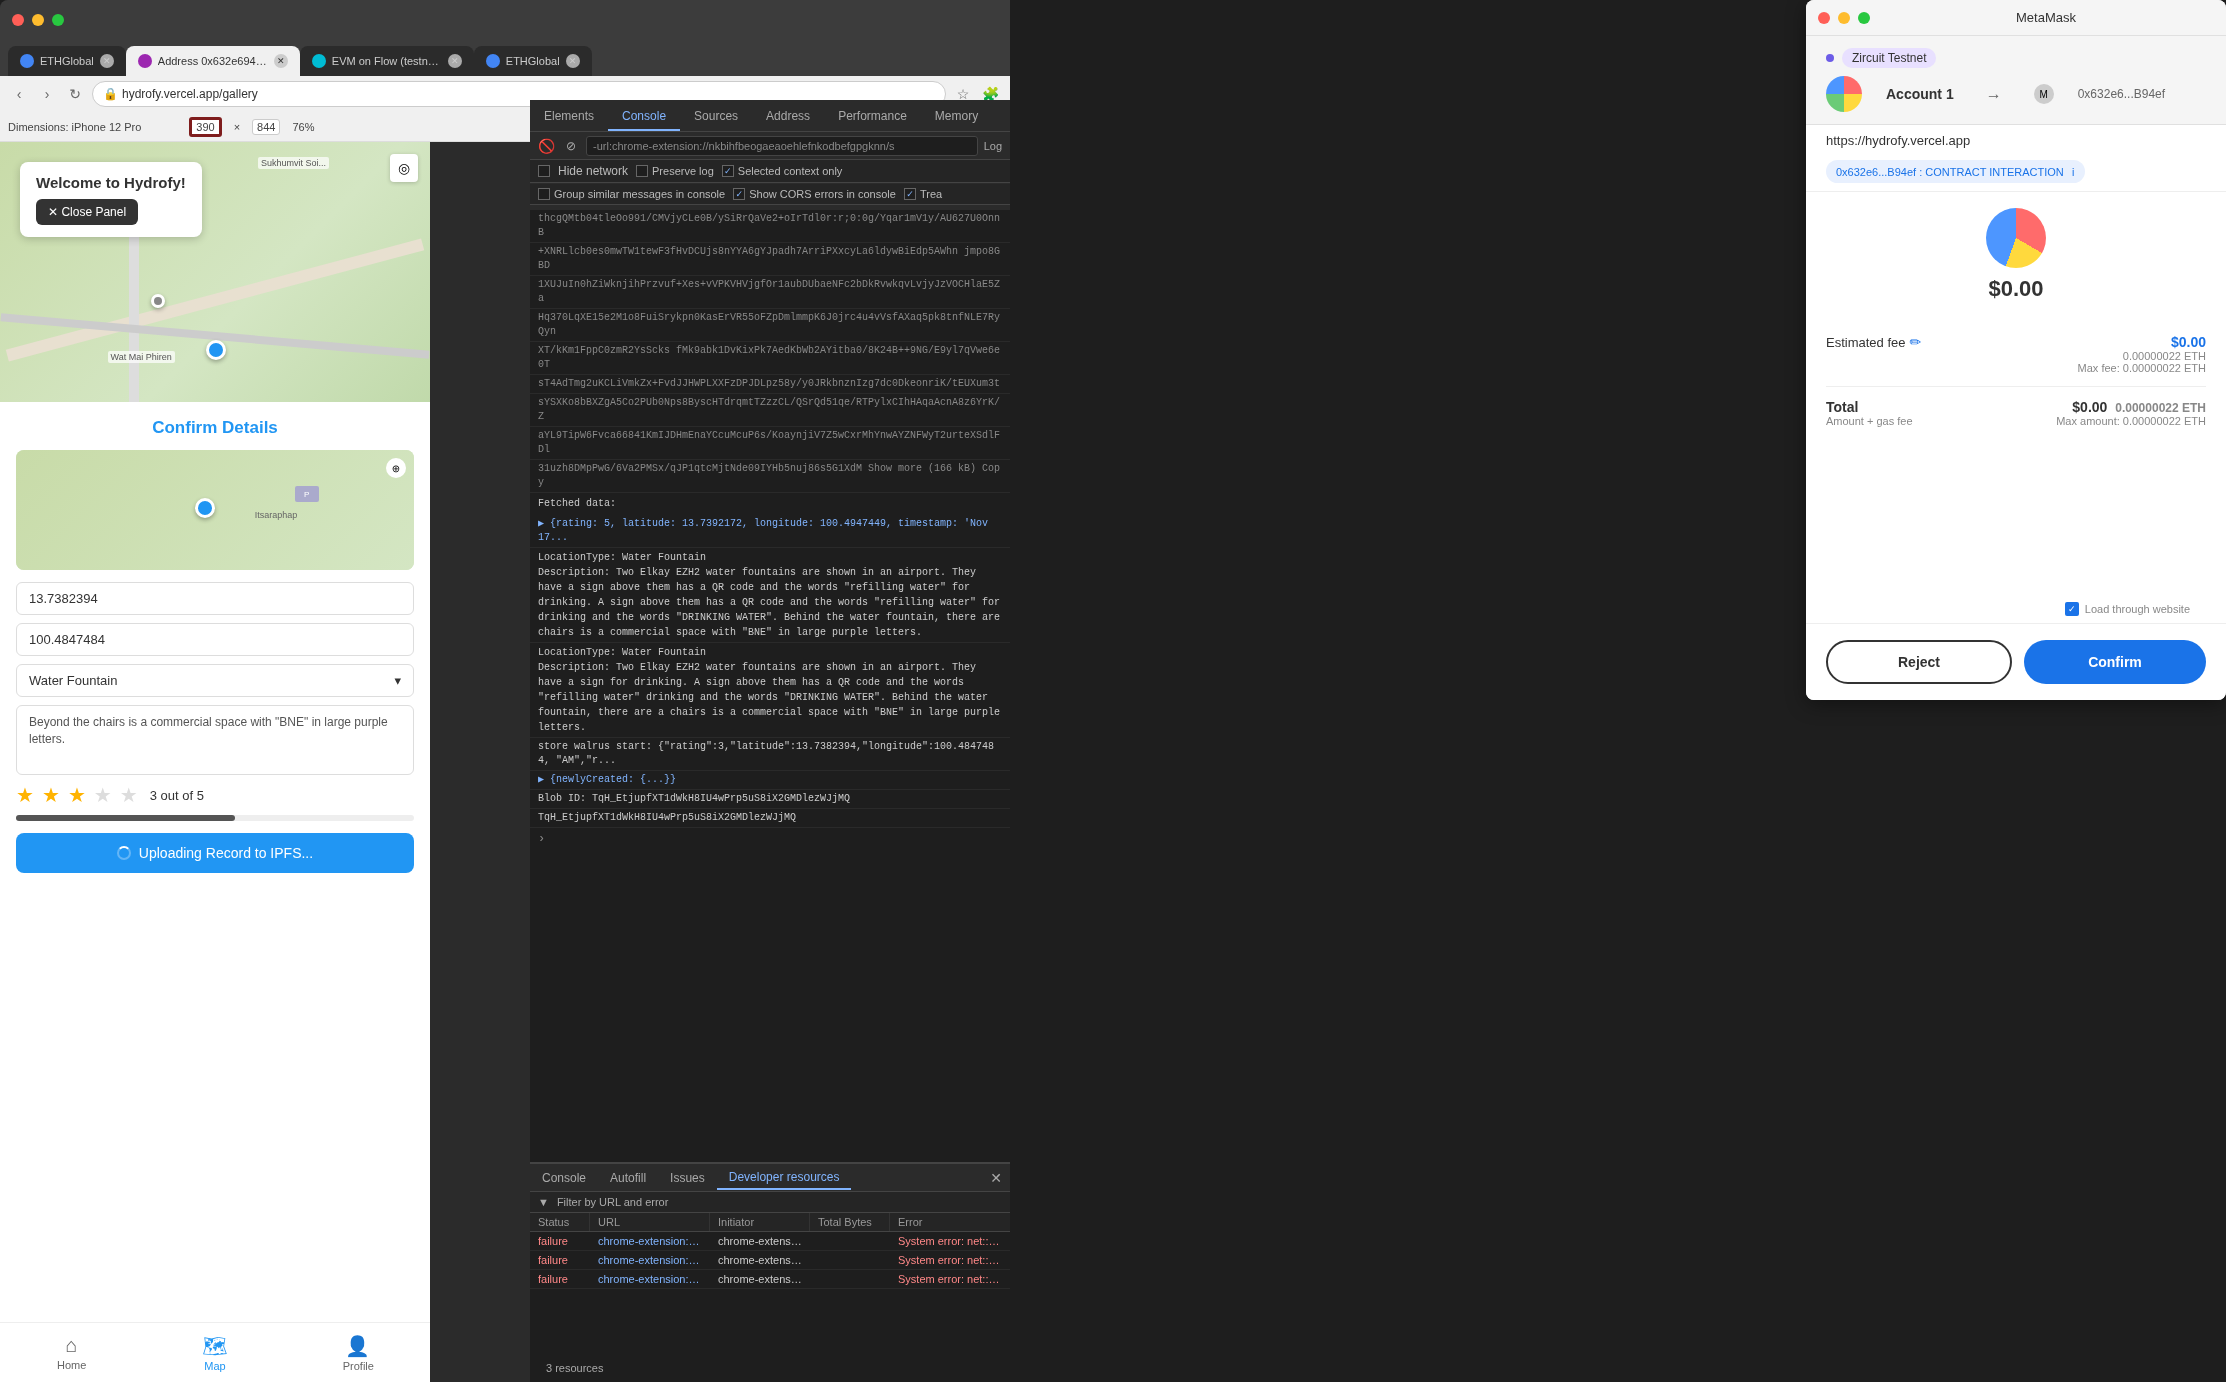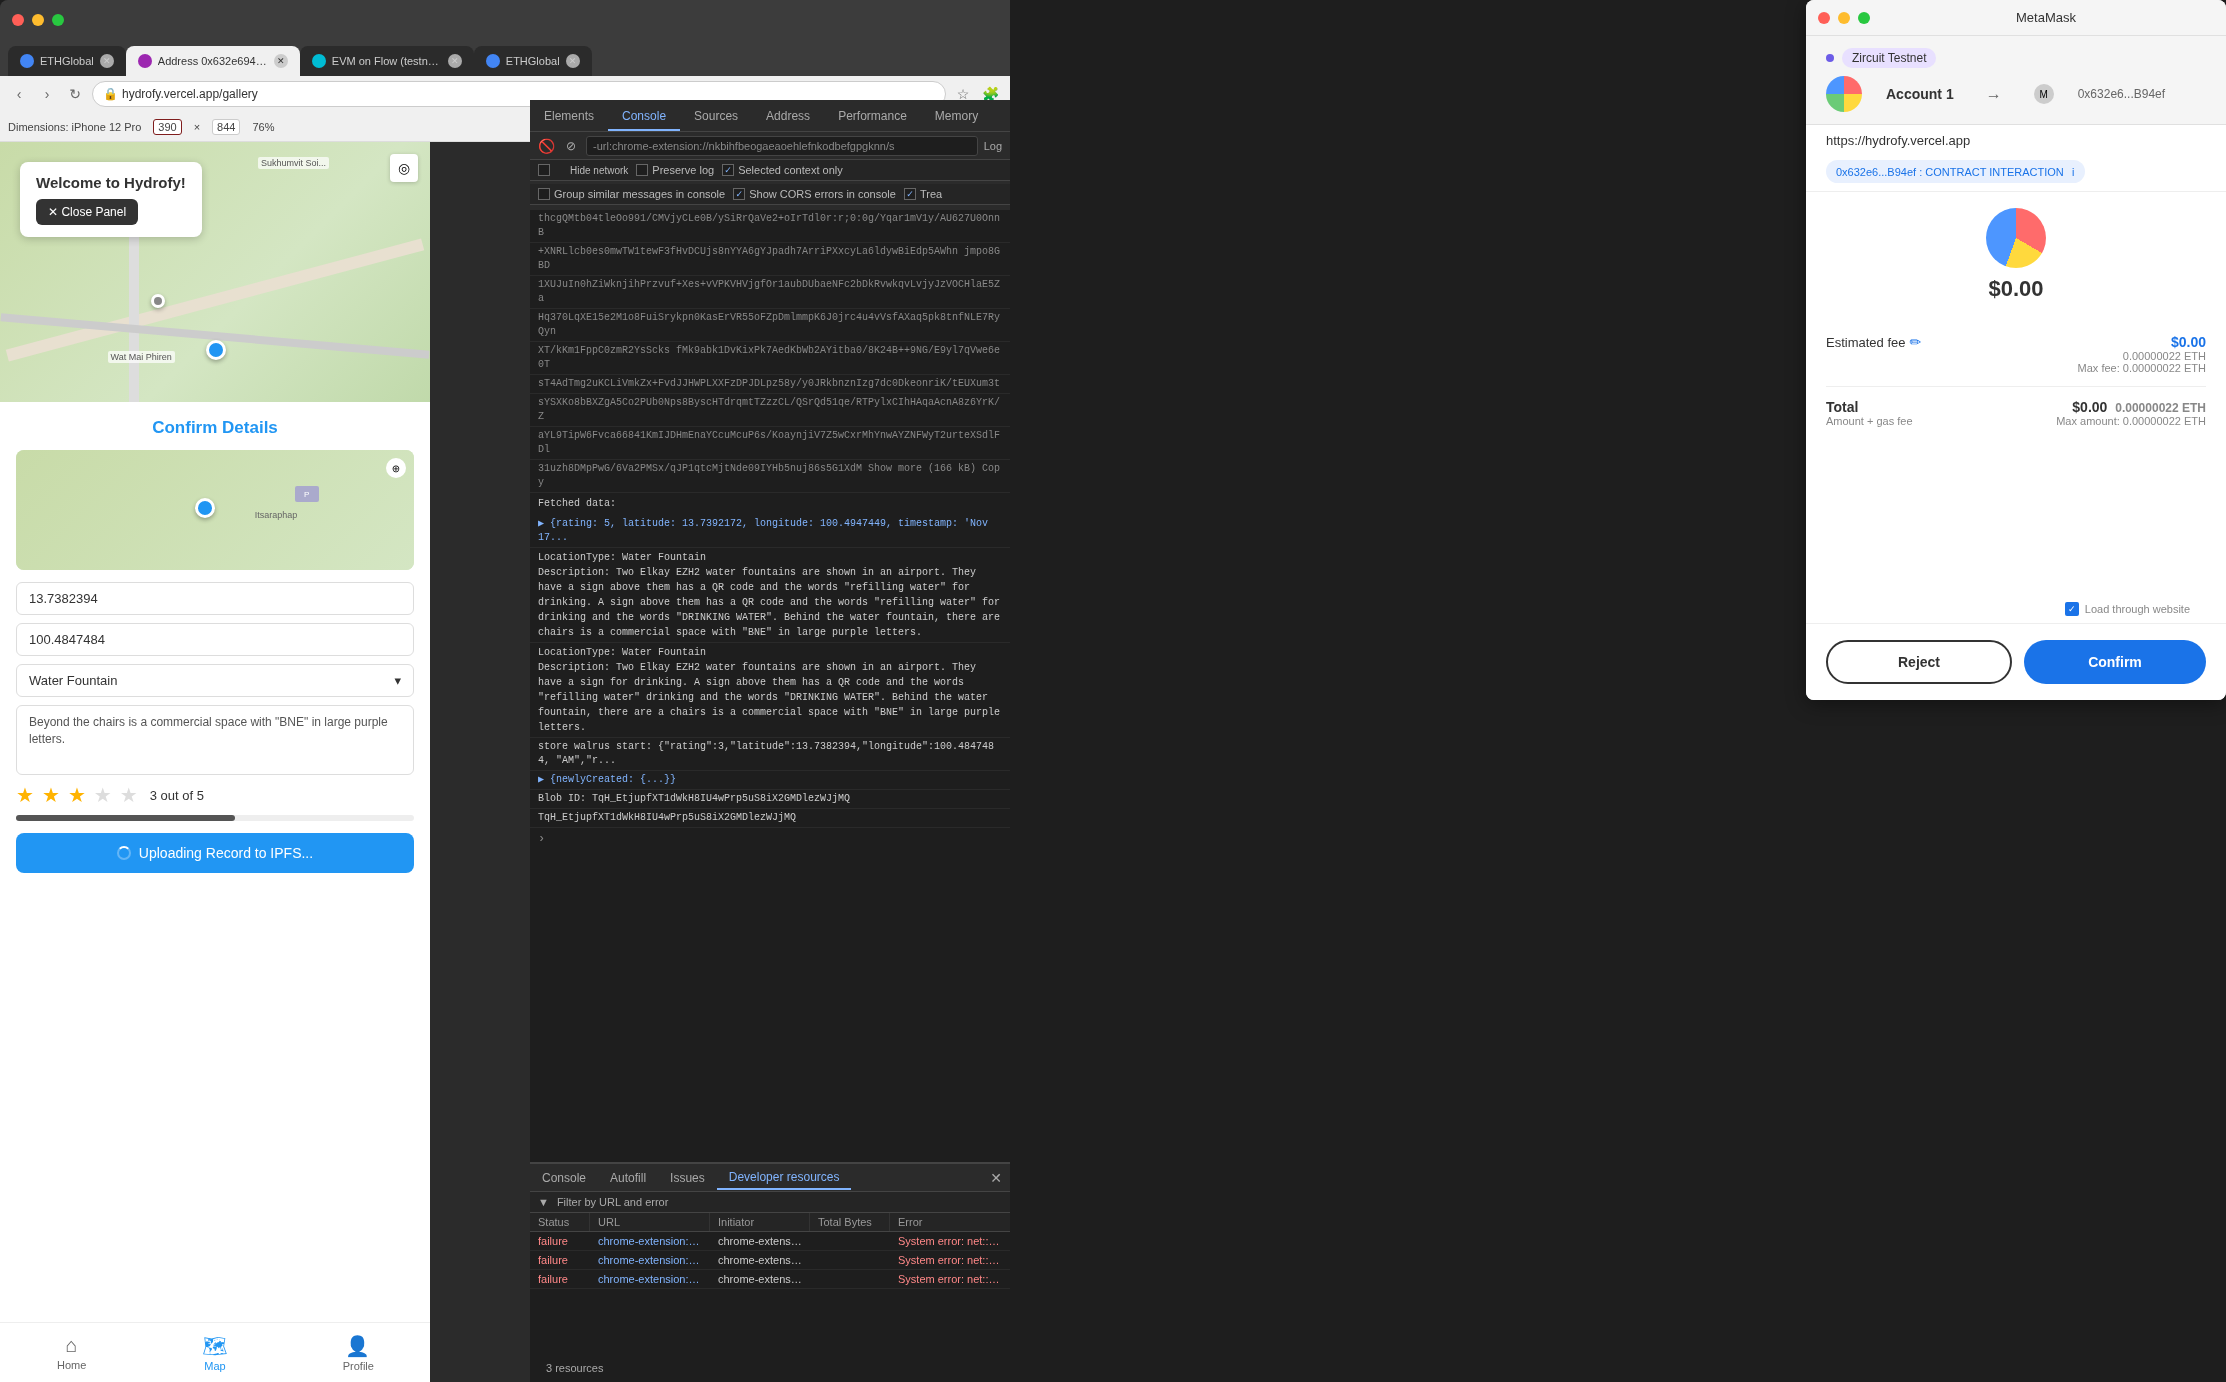--- a/index.html
+++ b/index.html
@@ -129,21 +129,21 @@
     <div class="address-bar">
       <span style="color:#888;margin-right:4px;">🔒</span>
       <span>hydrofy.vercel.app/gallery</span>
     </div>
     <div class="nav-btn">☆</div>
     <div class="nav-btn">🧩</div>
   </div>
 
   <div class="toolbar-row">
     <span style="cursor:pointer;">Dimensions: iPhone 12 Pro</span>
-    <span style="border:1px solid #7f1d1d;padding:1px 4px;border-radius:3px;background:white;">390</span>
+    <span style="border:3px solid #7f1d1d;padding:1px 4px;border-radius:3px;background:white;margin-left:36px;">390</span>
     <span>×</span>
     <span style="border:1px solid #ccc;padding:1px 4px;border-radius:3px;background:white;">844</span>
     <span style="cursor:pointer;">76%</span>
   </div>
 
   <div class="phone-container">
 
     <div class="map-area">
       <div class="map-bg">
 
@@ -249,21 +249,21 @@
   <div style="position:absolute;top:132px;left:530px;width:480px;background:#2b2b2b;height:28px;display:flex;align-items:center;padding:0 8px;gap:6px;border-bottom:1px solid #444;">
     <div style="width:18px;height:18px;display:flex;align-items:center;justify-content:center;color:#aaa;font-size:14px;cursor:pointer;">🚫</div>
     <div style="width:18px;height:18px;display:flex;align-items:center;justify-content:center;color:#aaa;font-size:12px;cursor:pointer;">⊘</div>
     <div style="flex:1;background:#1e1e1e;border:1px solid #444;border-radius:3px;height:20px;display:flex;align-items:center;padding:0 6px;">
       <span style="font-size:11px;color:#888;">-url:chrome-extension://nkbihfbeogaeaoehlefnkodbefgpgknn/s</span>
     </div>
     <div style="font-size:11px;color:#aaa;cursor:pointer;">Log</div>
   </div>
 
   <div style="position:absolute;top:160px;left:530px;width:480px;background:#252525;border-bottom:1px solid #444;padding:4px 8px;display:flex;flex-wrap:wrap;gap:8px;">
-    <label style="display:flex;align-items:center;gap:20px;font-size:10px;color:#bbb;cursor:pointer;">
+    <label style="display:flex;align-items:center;gap:8px;font-size:12px;color:#bbb;cursor:pointer;">
       <div style="width:12px;height:12px;border:1px solid #666;background:#1e1e1e;"></div>
       <span>Hide network</span>
     </label>
     <label style="display:flex;align-items:center;gap:4px;font-size:11px;color:#bbb;cursor:pointer;">
       <div style="width:12px;height:12px;border:1px solid #666;background:#1e1e1e;"></div>
       <span>Preserve log</span>
     </label>
     <label style="display:flex;align-items:center;gap:4px;font-size:11px;color:#bbb;cursor:pointer;">
       <div style="width:12px;height:12px;border:1px solid #666;background:#1e1e1e;display:flex;align-items:center;justify-content:center;color:#81b4fe;font-size:9px;">✓</div>
       <span>Selected context only</span>

